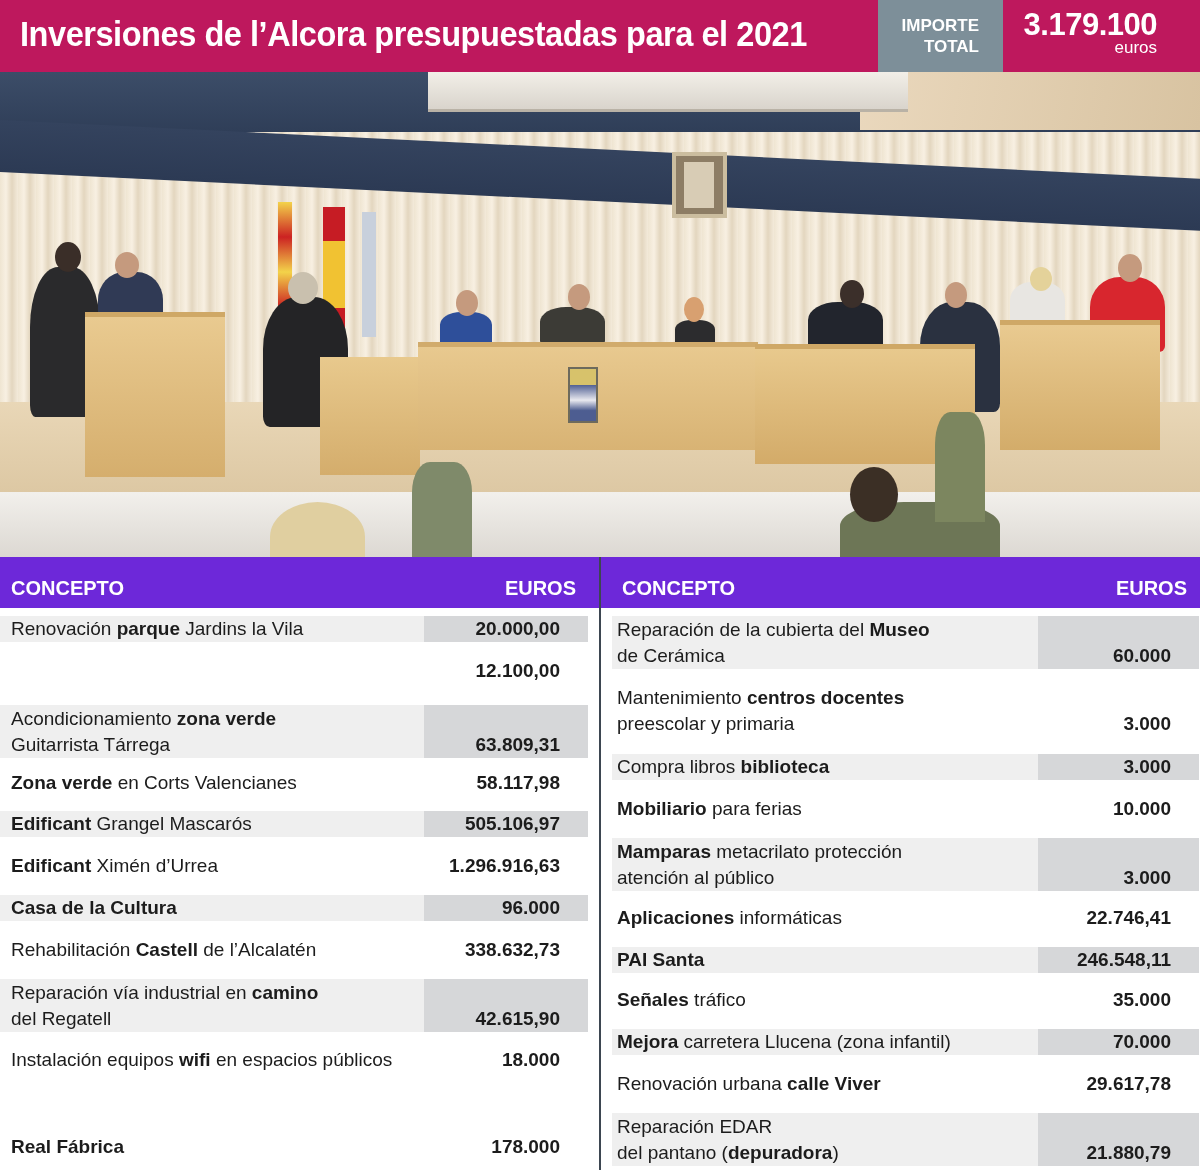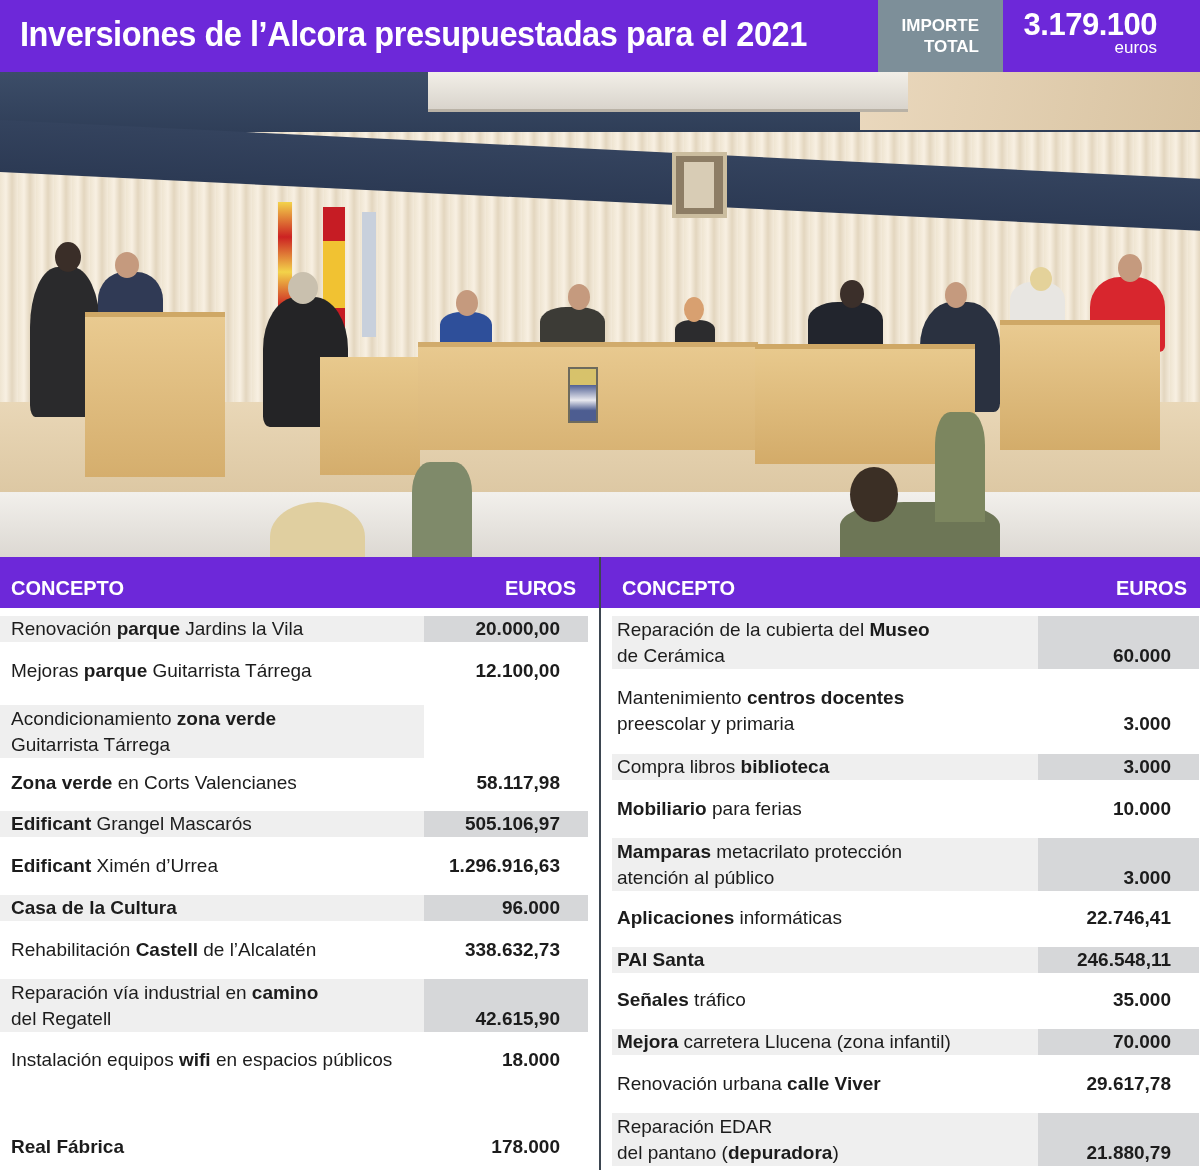--- a/index.html
+++ b/index.html
@@ -1,20 +1,20 @@
 <!DOCTYPE html>
 <html><head>
 <meta charset="utf-8">
 <style>
   * { box-sizing: border-box; margin: 0; padding: 0; }
   html, body { width: 1200px; height: 1170px; background: #ffffff; overflow: hidden; }
   body { font-family: "Liberation Sans", sans-serif; color: #1c1c1c; position: relative; }
 
   
-  .banner { position: absolute; left: 0; top: 0; width: 1200px; height: 72px; background: #6d28d9; }
+  .banner { position: absolute; left: 0; top: 0; width: 1200px; height: 72px; background: #be185d; }
   .banner-title { position: absolute; left: 20px; top: 14px; font-size: 35px; color: #ffffff; font-weight: 700; letter-spacing: -0.5px; white-space: nowrap; transform: scaleX(0.93); transform-origin: left center; }
   .total-label { position: absolute; left: 878px; top: 0; width: 125px; height: 72px; background: #7d8f99; color: #ffffff; font-weight: 700; font-size: 17px; line-height: 21px; text-align: right; padding: 15px 24px 0 0; }
   .total-value { position: absolute; left: 1003px; top: 0; width: 197px; height: 72px; text-align: right; padding-right: 43px; color: #fff; }
   .total-value .num { display: block; font-size: 31px; font-weight: 700; line-height: 30px; padding-top: 10px; letter-spacing: -0.5px; }
   .total-value .unit { display: block; font-size: 17px; line-height: 16px; }
 
   
   .photo { position: absolute; left: 0; top: 72px; width: 1200px; height: 485px; overflow: hidden; background: #e8dcc4; }
   .ph-ceiling { position: absolute; left: 0; top: 0; width: 1200px; height: 60px; background: linear-gradient(#3c4d68, #2f3e58); }
   .ph-ceiling-tiles { position: absolute; left: 860px; top: 0; width: 340px; height: 58px; background: linear-gradient(100deg, #ead8bd, #d8c3a1); }
@@ -136,30 +136,28 @@
       <span class="c2">EUROS</span>
     </div>
 
     <div class="row single shaded" style="top:59px;height:26px;">
       <div class="label">
           <div><span>Renovación </span><b>parque</b><span> Jardins la Vila</span></div>
         </div>
       <div class="value">20.000,00</div>
     </div>
     <div class="row single" style="top:101px;height:26px;">
-      <div class="label">
-          <div><span>Mejoras </span><b>parque</b><span> Guitarrista Tárrega</span></div>
-        </div>
       <div class="value">12.100,00</div>
     </div>
     <div class="row shaded" style="top:148px;height:53px;">
       <div class="label">
           <div><span>Acondicionamiento </span><b>zona verde</b><span></span></div>
           <div>Guitarrista Tárrega</div>
         </div>
+      <div class="value">63.809,31</div>
     </div>
     <div class="row single" style="top:213px;height:26px;">
       <div class="label">
           <div><span></span><b>Zona verde</b><span> en Corts Valencianes</span></div>
         </div>
       <div class="value">58.117,98</div>
     </div>
     <div class="row single shaded" style="top:254px;height:26px;">
       <div class="label">
           <div><span></span><b>Edificant</b><span> Grangel Mascarós</span></div>

